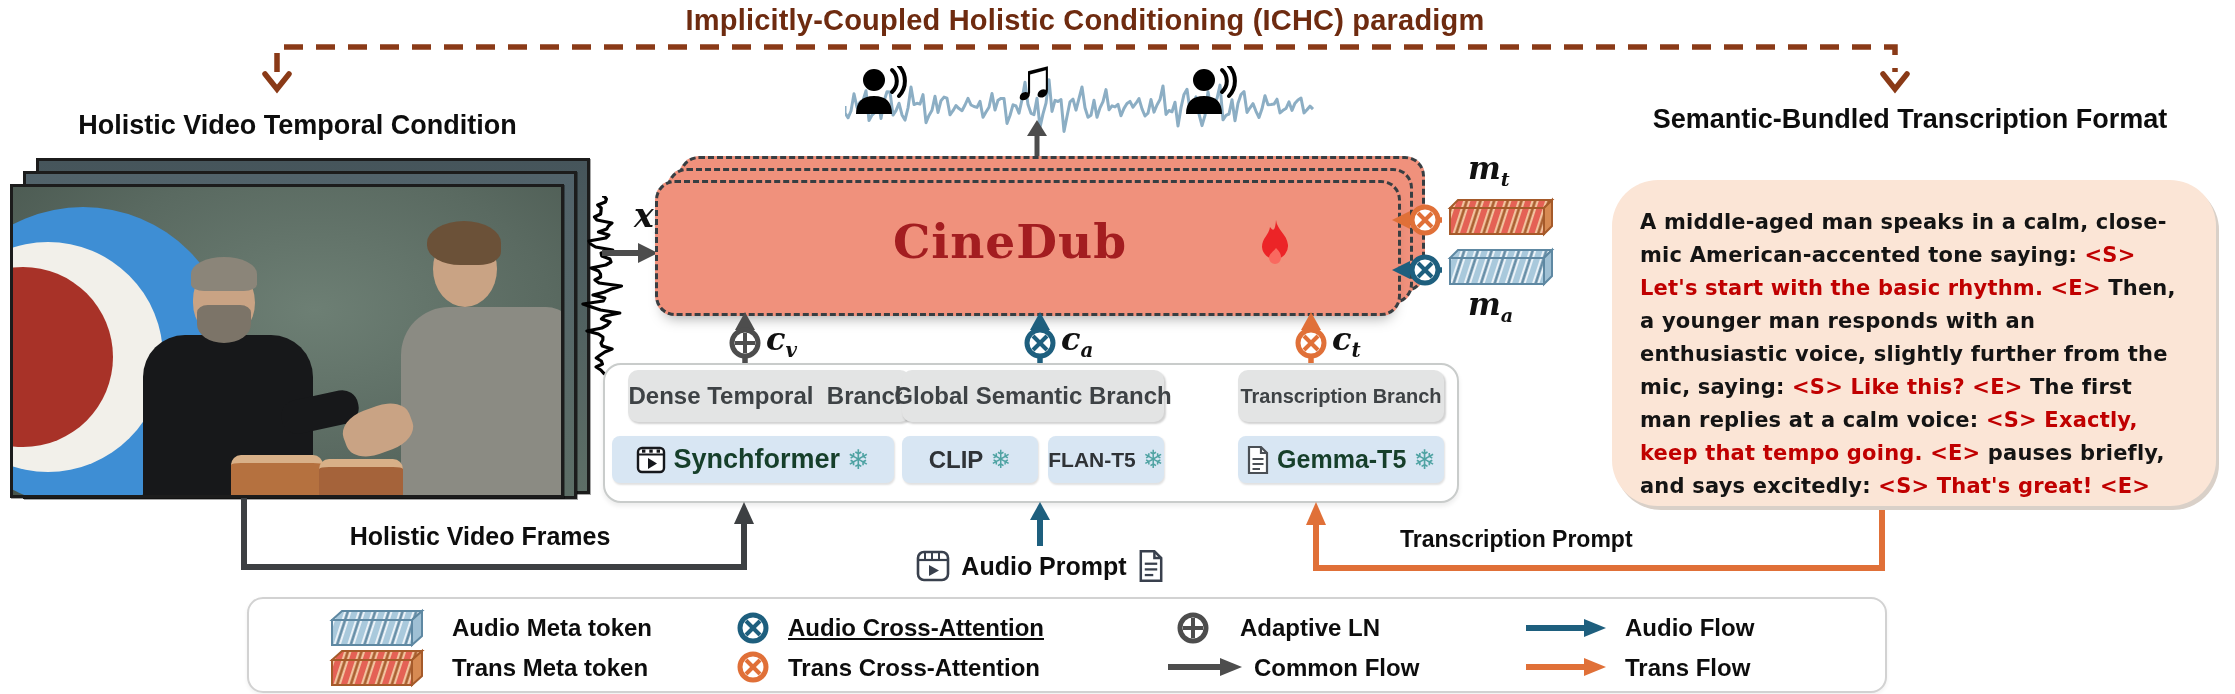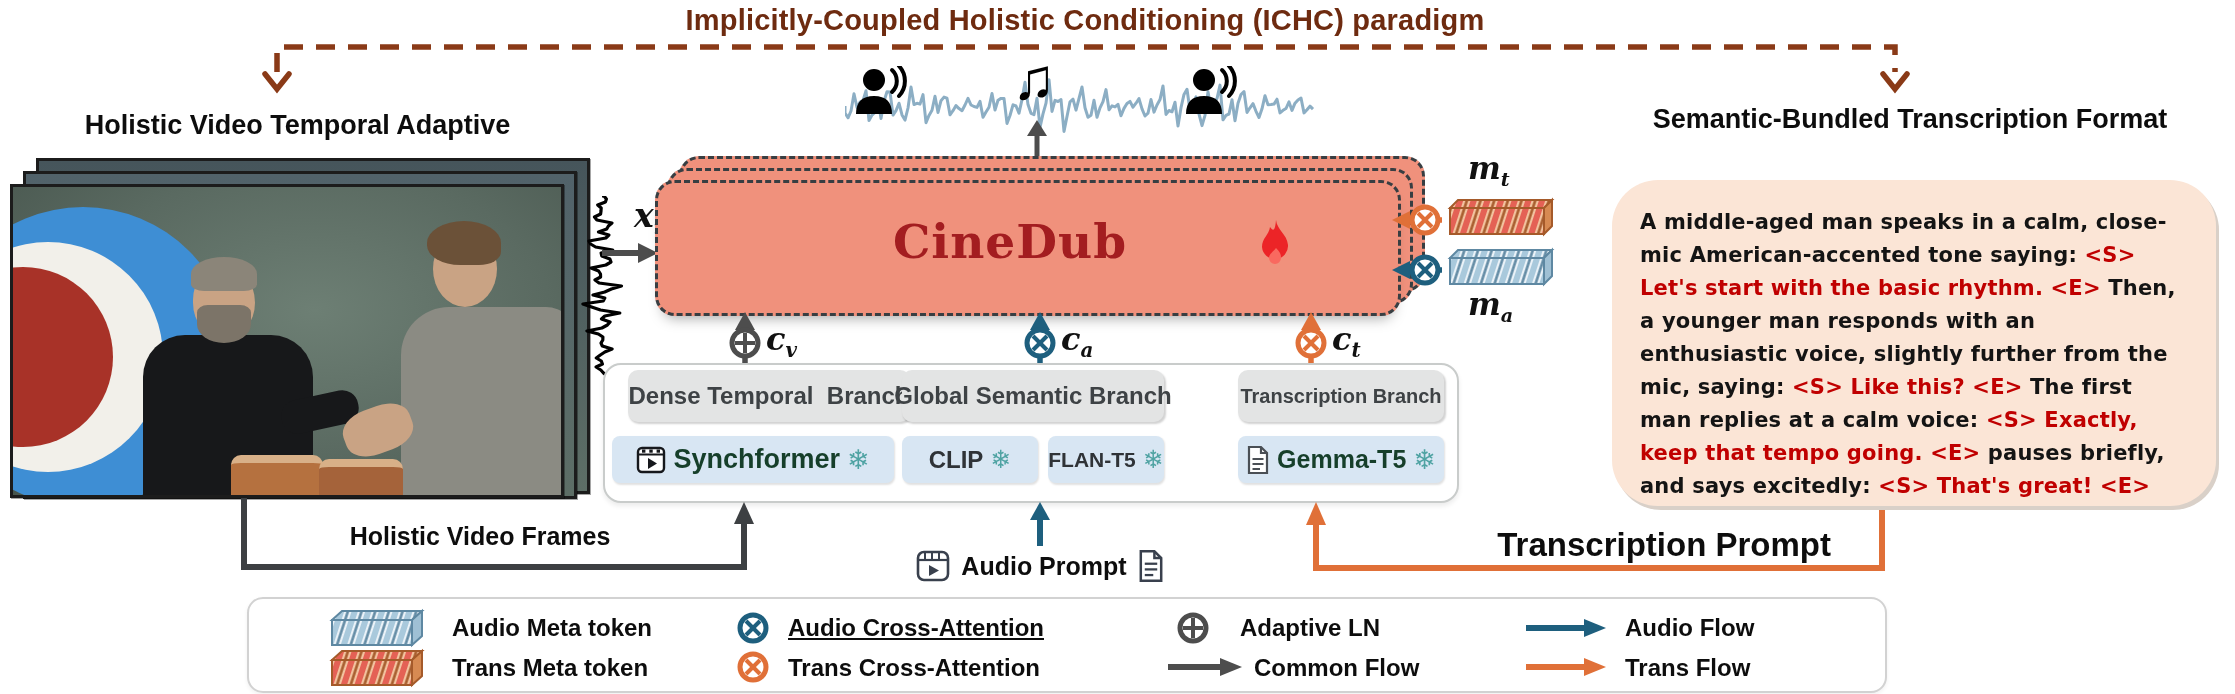--- a/index.html
+++ b/index.html
@@ -60,21 +60,21 @@
   #chip-synch{left:612px;top:436px;width:282px;height:47px;font-size:27px;color:#163f2a;}
   #chip-clip{left:902px;top:436px;width:136px;height:47px;font-size:24px;color:#2f3337;}
   #chip-flan{left:1048px;top:436px;width:116px;height:47px;font-size:21px;color:#2f3337;}
   #chip-gemma{left:1238px;top:436px;width:206px;height:47px;font-size:25px;color:#163f2a;}
   .snow{color:#4fa3a3;font-weight:normal;}
   #chip-synch .snow,#chip-gemma .snow{font-size:27px;} #chip-clip .snow,#chip-flan .snow{font-size:25px;}
 
   
   #hvf-label{left:300px;top:522px;width:360px;text-align:center;font-size:25px;font-weight:bold;color:#0d0d0d;}
   #audio-prompt{left:905px;top:548px;width:270px;display:flex;align-items:center;justify-content:center;gap:10px;font-size:25px;font-weight:bold;color:#0d0d0d;}
-  #trans-prompt{left:1451px;top:526px;width:380px;text-align:right;font-size:33px;font-weight:bold;color:#0d0d0d;}
+  #trans-prompt{left:1400px;top:526px;width:380px;text-align:left;font-size:23px;font-weight:bold;color:#0d0d0d;}
 
   
   #semantic-title{left:1600px;top:104px;width:620px;text-align:center;font-size:27px;font-weight:bold;color:#0d0d0d;}
   #transcript-box{left:1612px;top:180px;width:604px;height:326px;background:#FBE5D6;border-radius:46px;box-shadow:3px 4px 0 #d9d0c8;box-sizing:border-box;padding:26px 26px 0 28px;
      font-family:"DejaVu Sans","Liberation Sans",sans-serif;font-weight:bold;font-size:21px;line-height:33px;color:#141414;letter-spacing:.2px;}
   .seg-red{color:#C00000;}
   .seg-black{color:#141414;}
 
   
   #legend-panel{left:247px;top:597px;width:1636px;height:92px;background:#fff;border:2.5px solid #d2d2d2;border-radius:16px;box-shadow:0 2px 4px rgba(0,0,0,.06);}
@@ -108,21 +108,21 @@
   <path d="M4 48 q0 -18 18 -18 q18 0 18 18 z" fill="#000"></path>
   <path d="M40 4 a15 15 0 0 1 0 22" fill="none" stroke="#000" stroke-width="4" stroke-linecap="round"></path>
   <path d="M47 0 a22 22 0 0 1 0 30" fill="none" stroke="#000" stroke-width="4" stroke-linecap="round"></path>
 </svg>
 <div class="abs noint" style="left:1012px;top:50px;font-size:58px;color:#000;line-height:1;">♫</div>
 <svg class="abs" style="left:1022px;top:120px;" width="30" height="42">
   <line x1="15" y1="40" x2="15" y2="12" stroke="#4D4D4D" stroke-width="5"></line>
   <polygon points="15,0 5,16 25,16" fill="#4D4D4D"></polygon>
 </svg>
 
-<div class="abs noint" id="holistic-title">Holistic Video Temporal Adaptive</div>
+<div class="abs noint" id="holistic-title">Holistic Video Temporal Condition</div>
 
 <div class="abs vframe" id="vframe-back"></div>
 <div class="abs vframe" id="vframe-mid"></div>
 <div class="abs vframe" id="vframe-front">
   <div class="photo-part" id="logo-blue"></div>
   <div class="photo-part" id="logo-white"></div>
   <div class="photo-part" id="logo-red"></div>
   <div class="photo-part" id="man1-body"></div>
   <div class="photo-part" id="man1-head"></div>
   <div class="photo-part" id="man1-hair"></div>

